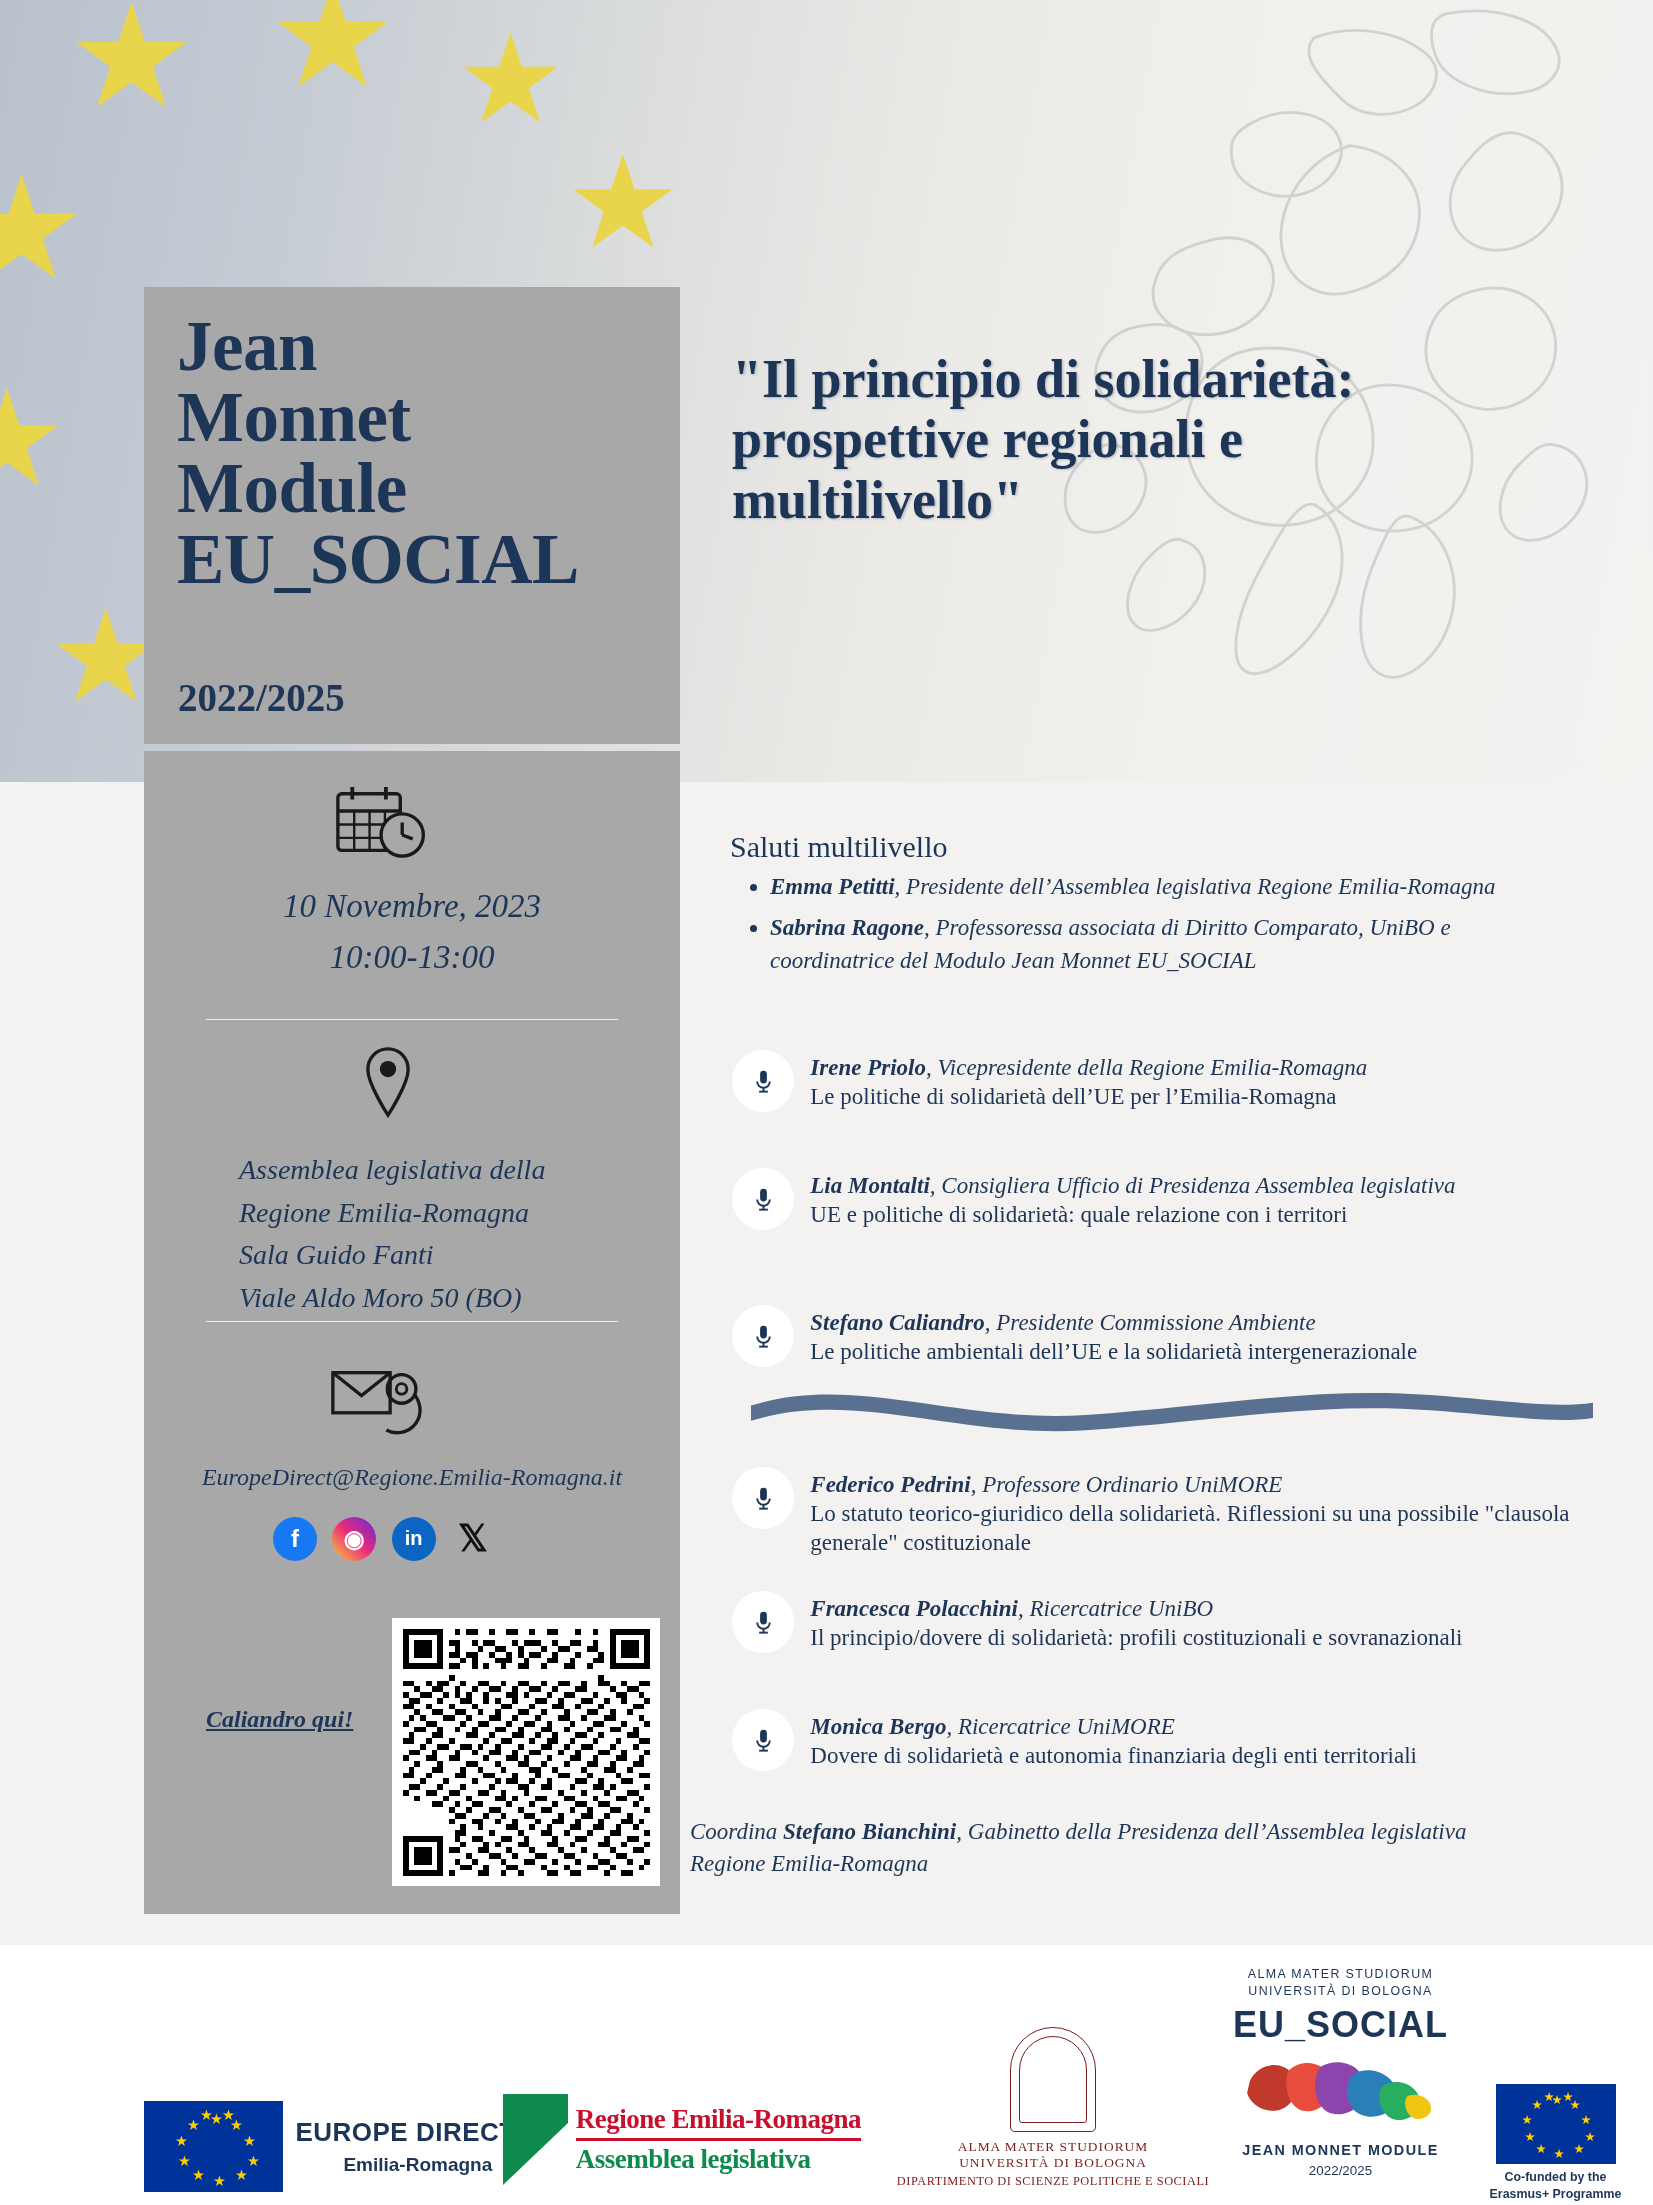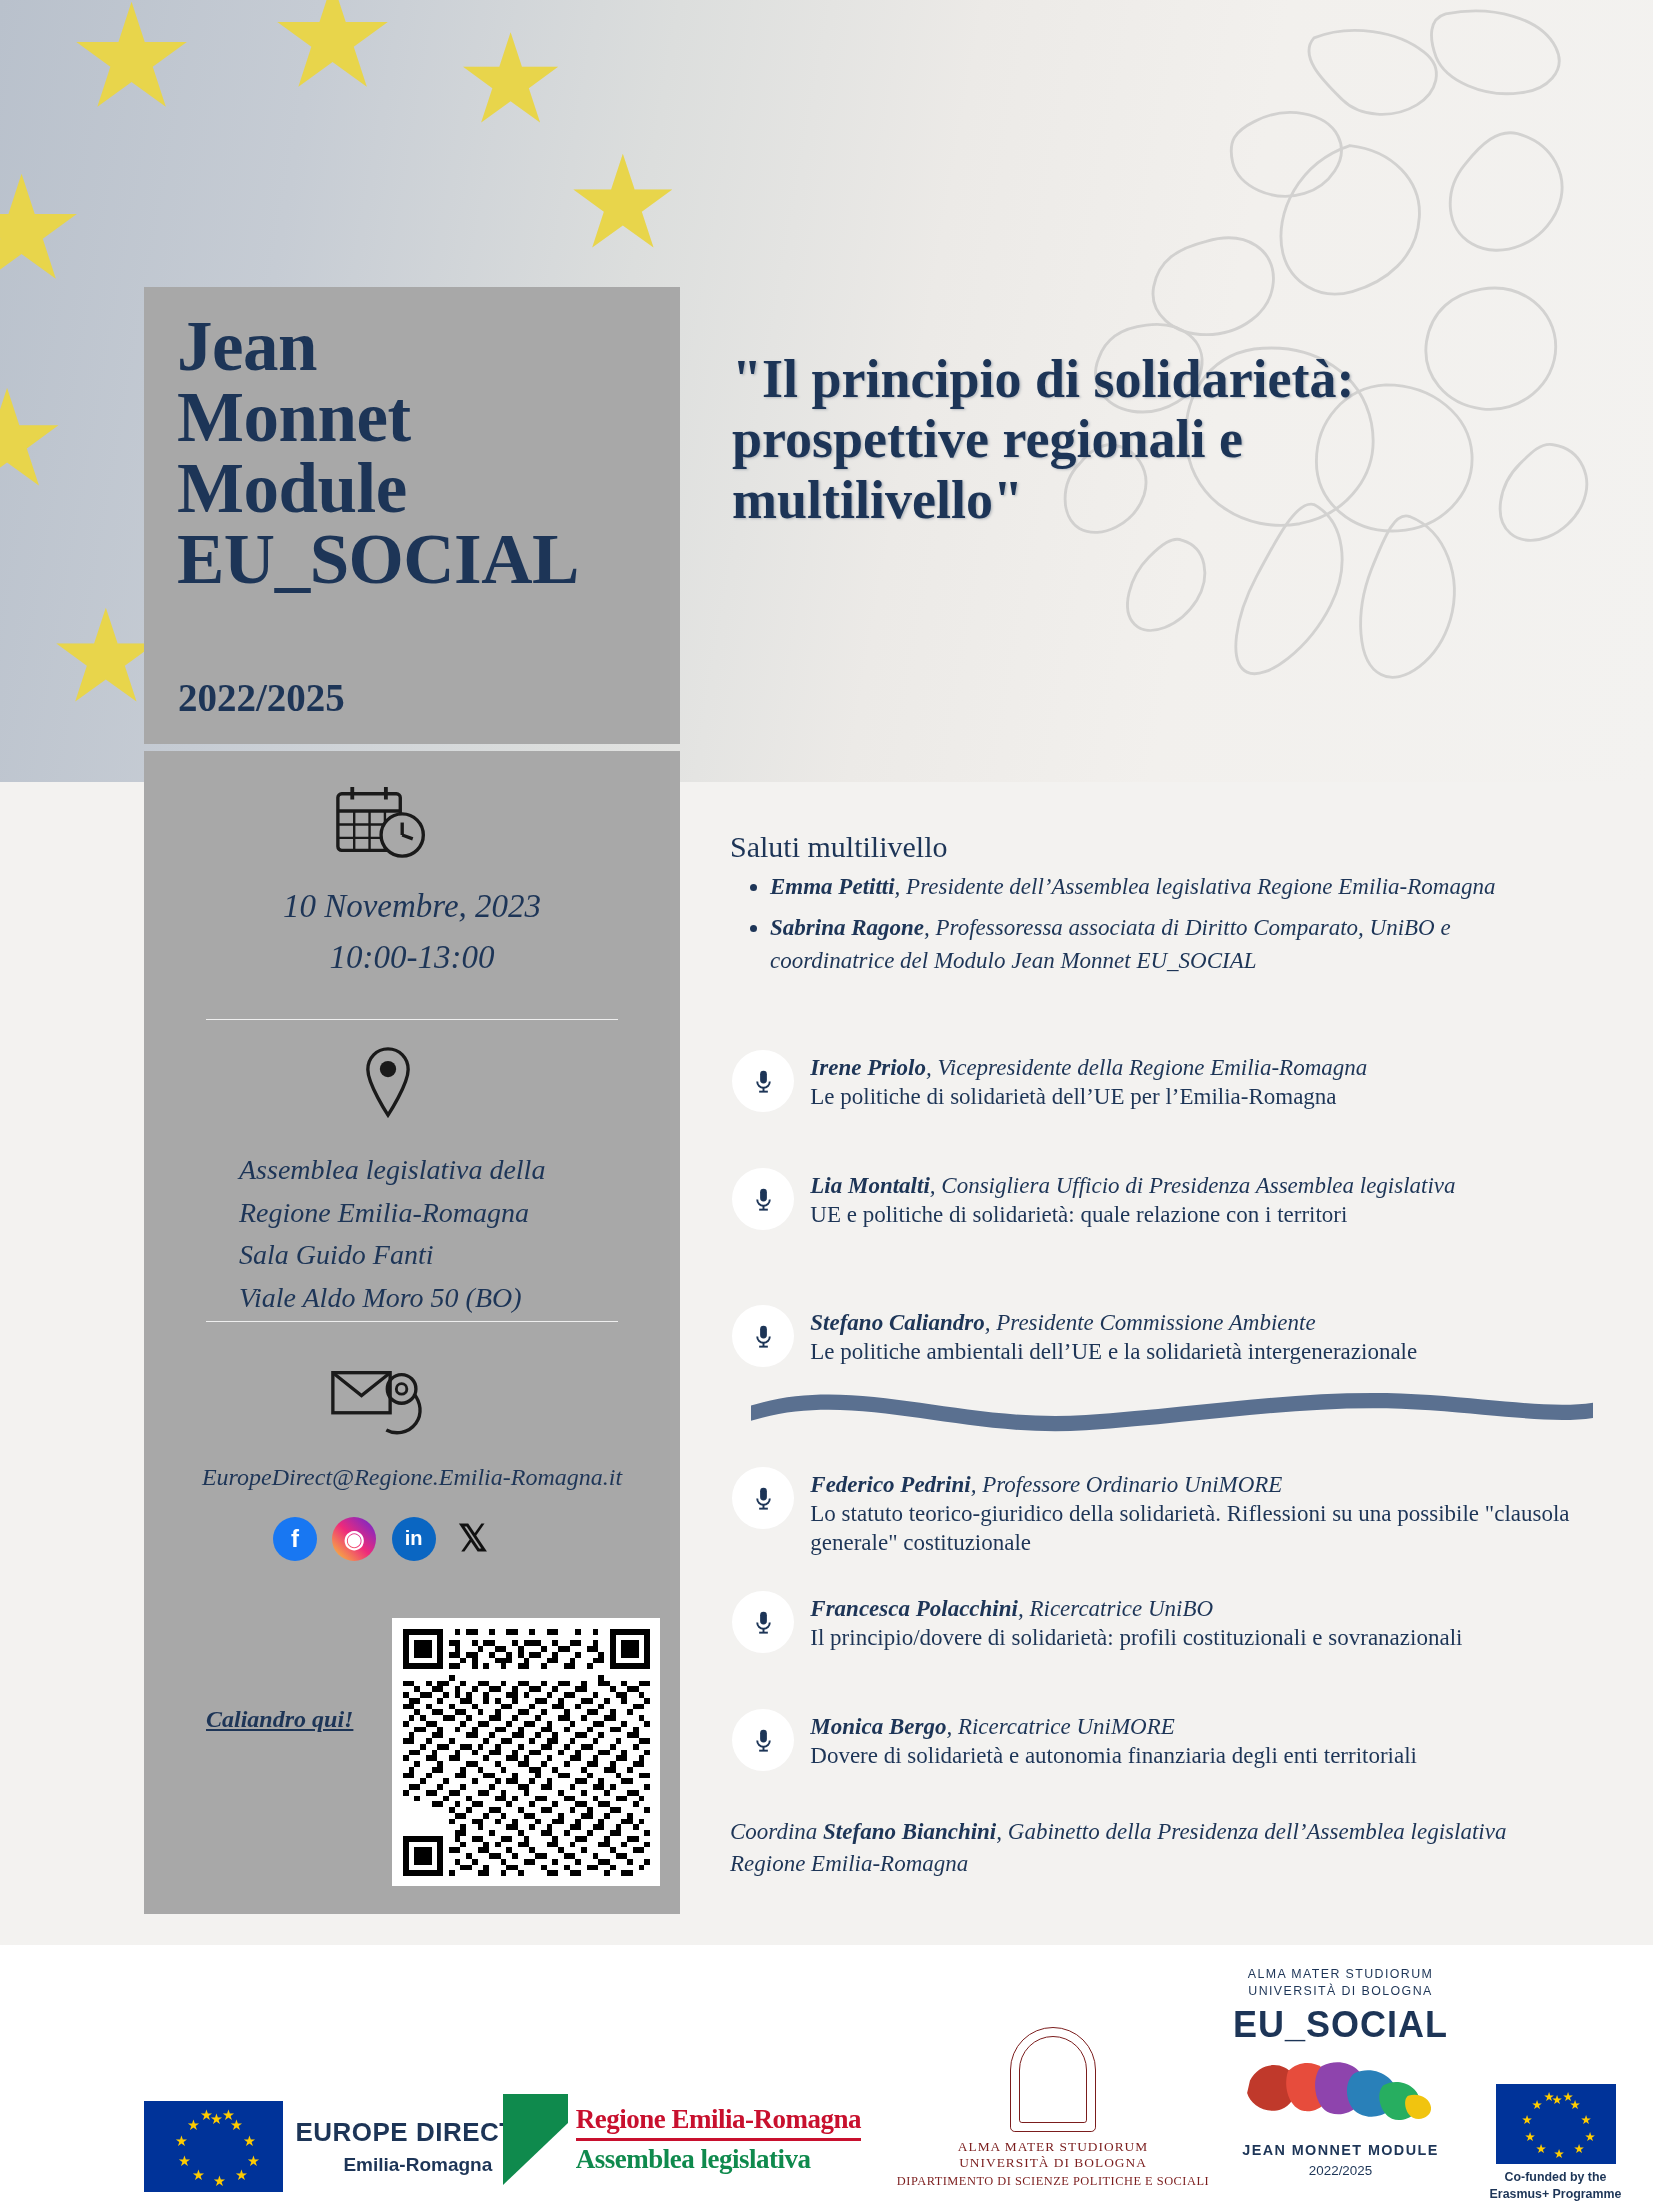--- a/index.html
+++ b/index.html
@@ -140,21 +140,21 @@
     display:flex; align-items:center; justify-content:center;
   }
   .sp-text { padding-top:3.8px; color:#1d3557; font-family:"Liberation Serif", serif; }
   .sp-name { font-size:23px; font-style:italic; line-height:1.25; }
   .sp-name b { font-weight:bold; }
   .sp-talk { font-size:23px; line-height:1.26; }
 
   .wave { position:absolute; left:751px; top:1378px; width:842px; height:57px; }
 
   .coordina {
-    position:absolute; left:730px; top:1816px; width:823px;
+    position:absolute; left:690px; top:1816px; width:823px;
     color:#1d3557; font-size:23px; font-style:italic; line-height:1.4;
     font-family:"Liberation Serif", serif;
   }
   .coordina b { font-weight:bold; }
 
   
   .footer {
     position:absolute; left:0; top:1945px; width:1654px; height:260px;
     background:#fff;
   }

